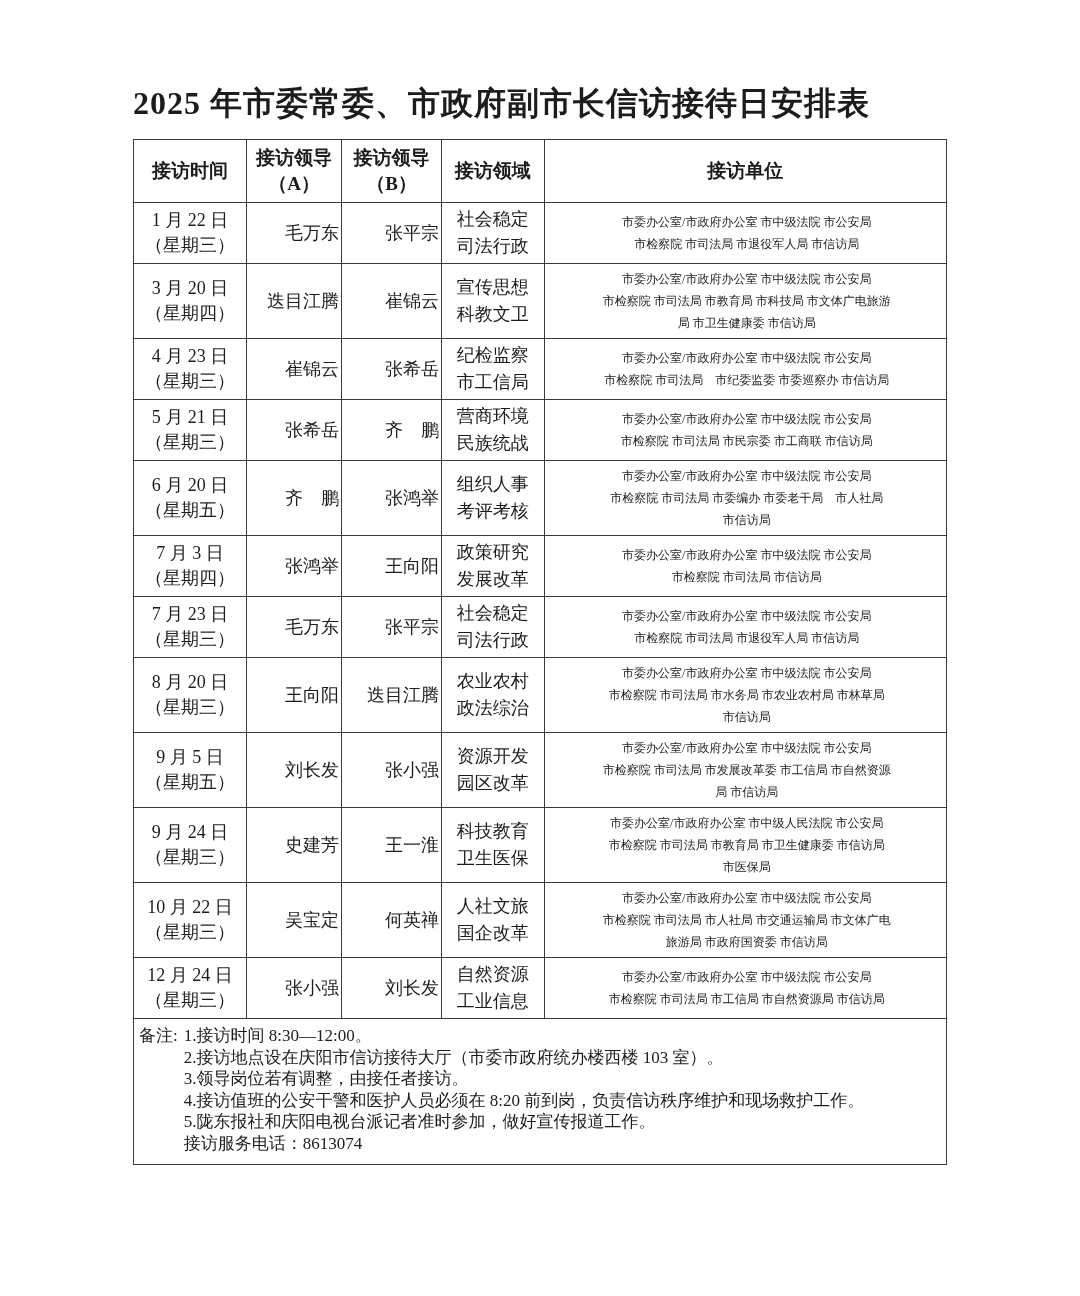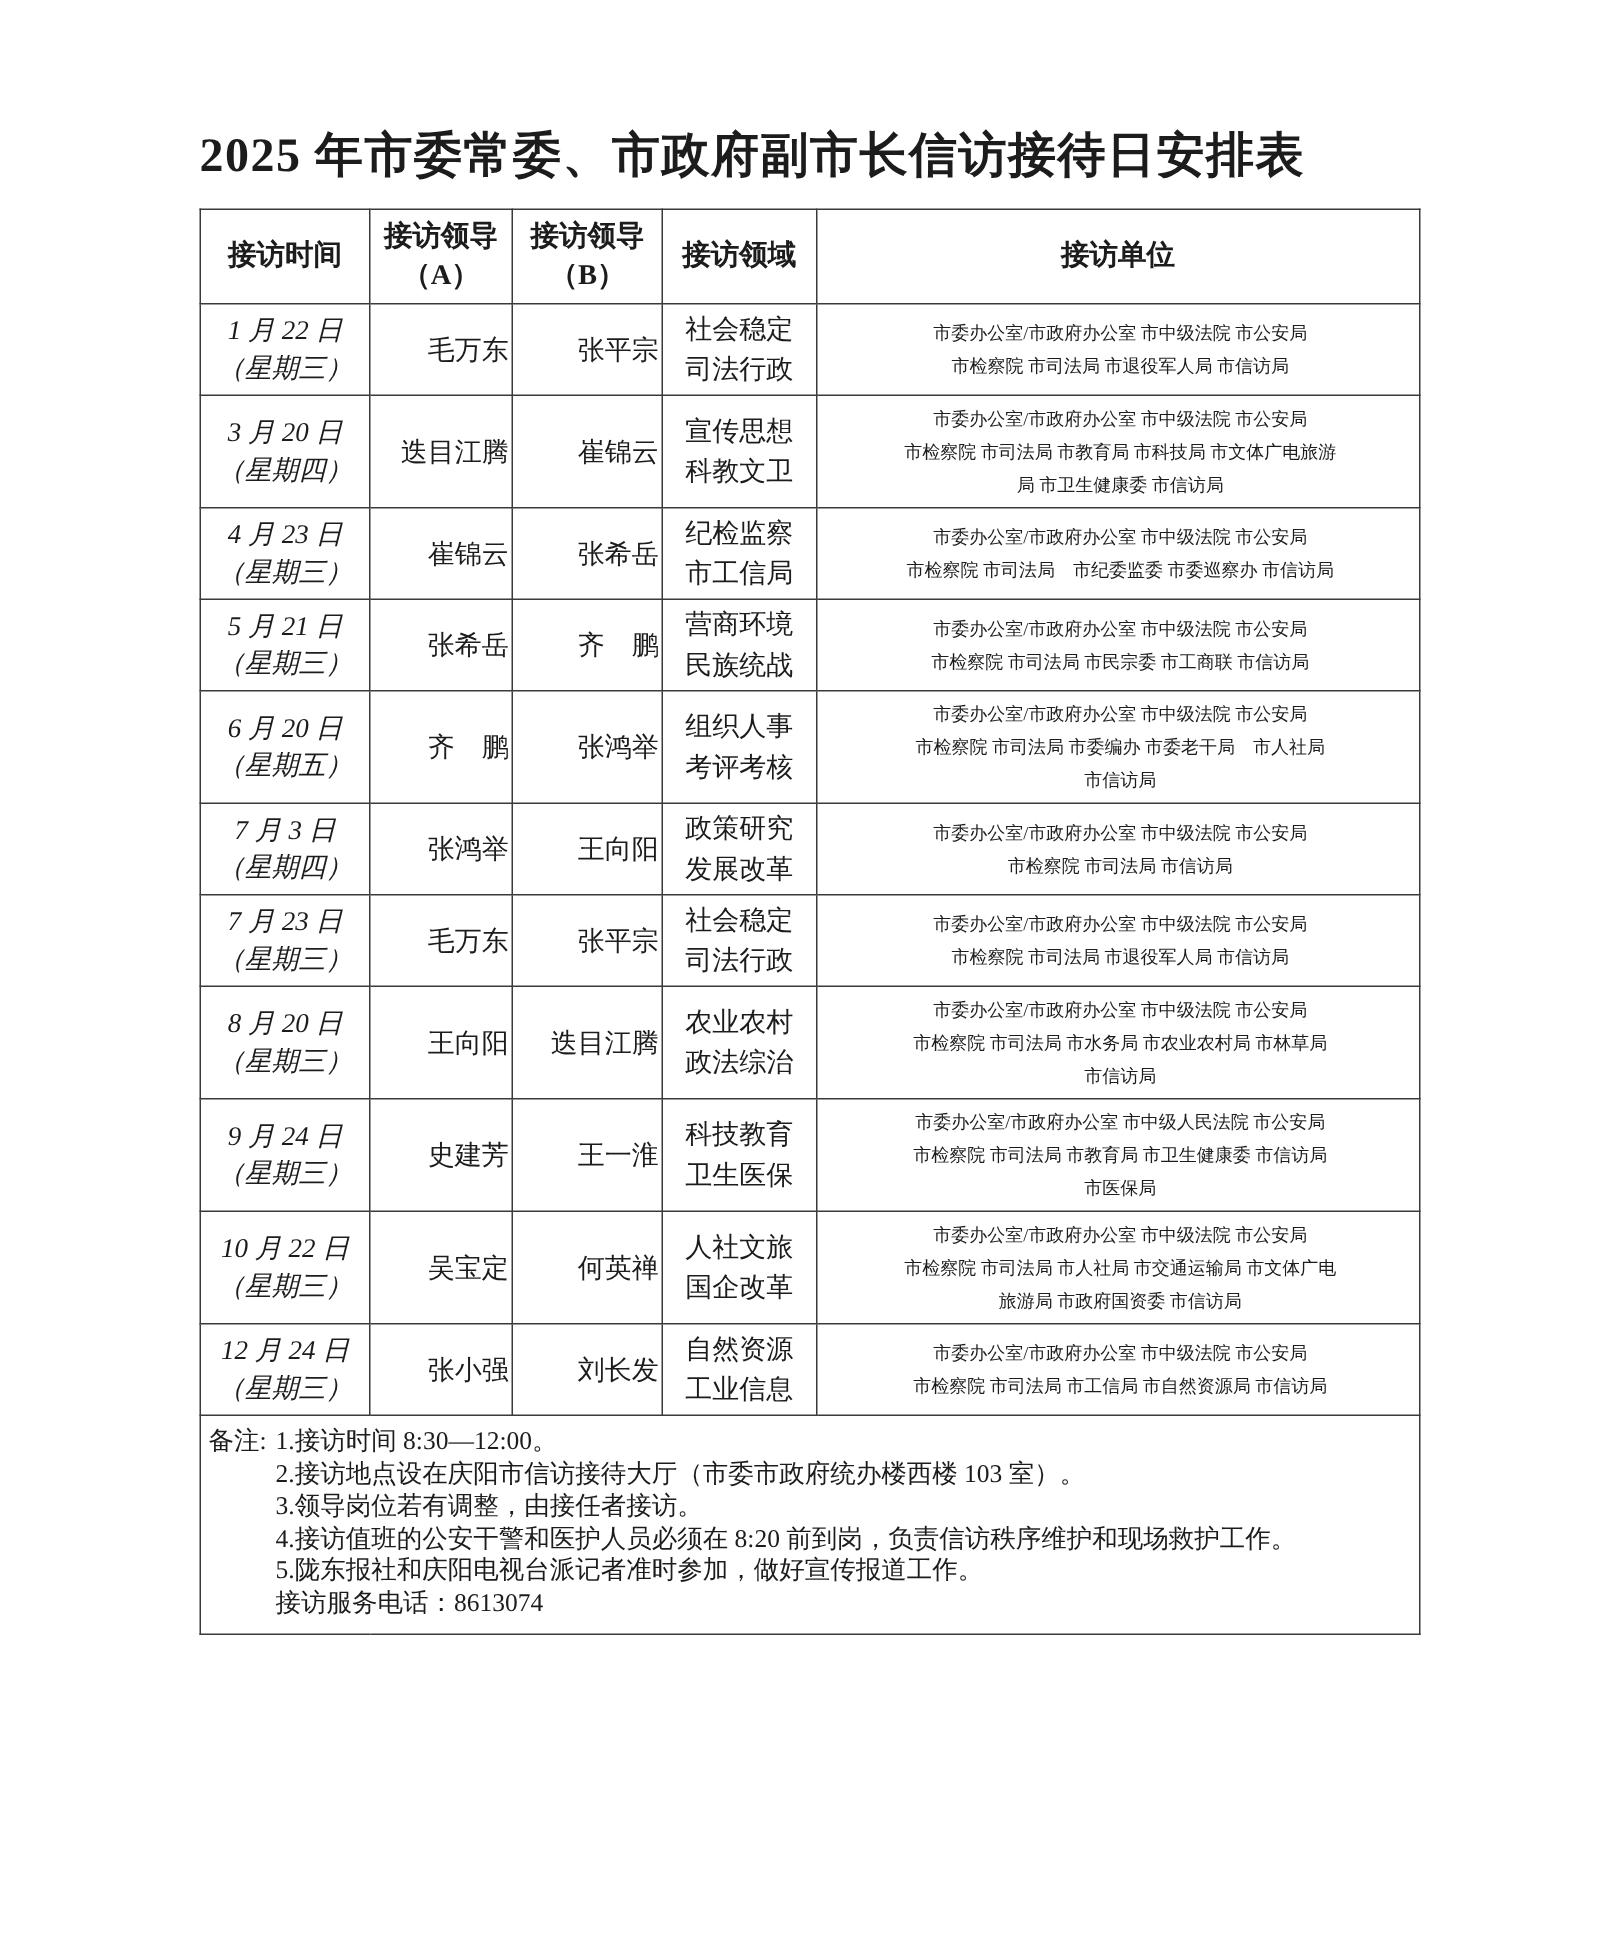--- a/index.html
+++ b/index.html
@@ -42,21 +42,20 @@
     white-space: pre-line;
     height: 57px;
   }
   td { vertical-align: middle; }
   td.c-date {
     text-align: center;
     font-size: 18px;
     line-height: 25px;
     white-space: pre-line;
     padding: 3px 2px;
-    font-style: italic;
   }
   td.c-name {
     text-align: right;
     font-size: 18px;
     padding: 3px 2px;
   }
   td.c-field {
     text-align: center;
     font-size: 18px;
     line-height: 27px;
@@ -198,20 +197,31 @@
 （星期三）</td>
     <td class="c-name">王向阳</td>
     <td class="c-name">迭目江腾</td>
     <td class="c-field">农业农村
 政法综治</td>
     <td class="c-units">市委办公室/市政府办公室 市中级法院 市公安局
 市检察院 市司法局 市水务局 市农业农村局 市林草局
 市信访局</td>
   </tr>
 
+  <tr class="h3">
+    <td class="c-date">9 月 5 日
+（星期五）</td>
+    <td class="c-name">刘长发</td>
+    <td class="c-name">张小强</td>
+    <td class="c-field">资源开发
+园区改革</td>
+    <td class="c-units">市委办公室/市政府办公室 市中级法院 市公安局
+市检察院 市司法局 市发展改革委 市工信局 市自然资源
+局 市信访局</td>
+  </tr>
 
   <tr class="h3">
     <td class="c-date">9 月 24 日
 （星期三）</td>
     <td class="c-name">史建芳</td>
     <td class="c-name">王一淮</td>
     <td class="c-field">科技教育
 卫生医保</td>
     <td class="c-units">市委办公室/市政府办公室 市中级人民法院 市公安局
 市检察院 市司法局 市教育局 市卫生健康委 市信访局

